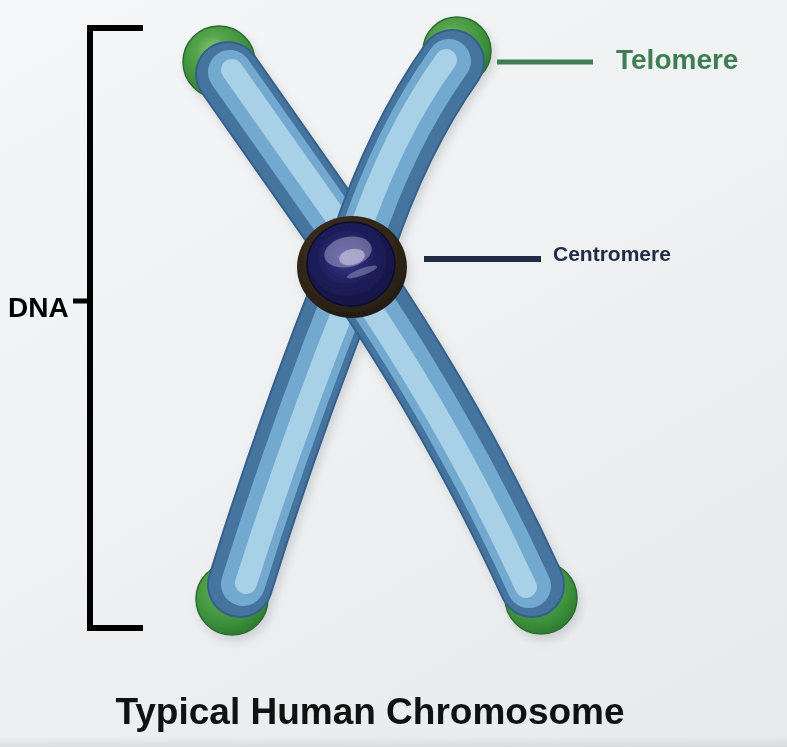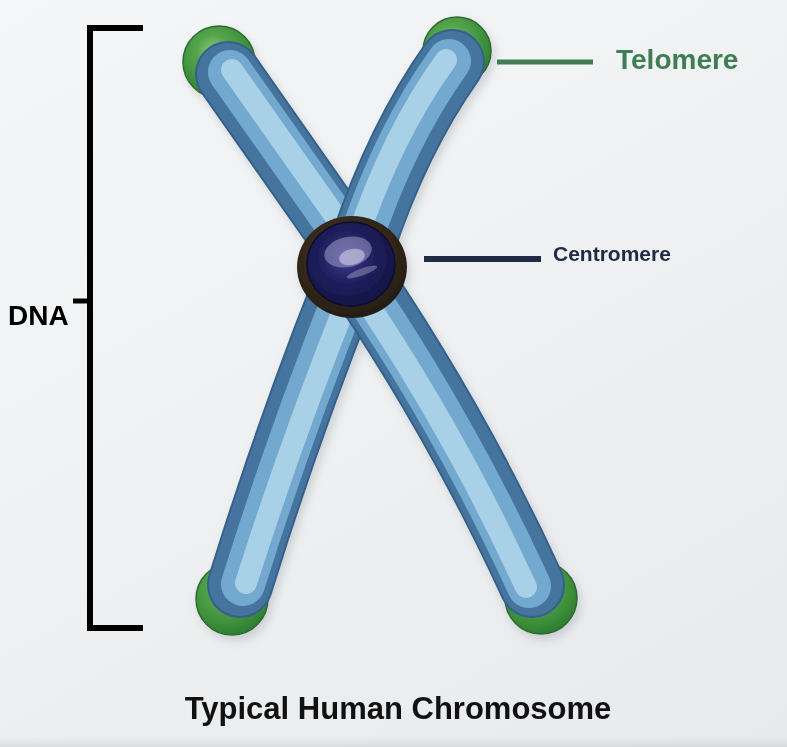--- a/index.html
+++ b/index.html
@@ -12,28 +12,27 @@
   }
   .stage svg{position:absolute;left:0;top:0;}
   .label{
     position:absolute;
     font-weight:bold;
     white-space:nowrap;
     letter-spacing:0px;
   }
   .label-telomere{left:616px;top:44px;font-size:28px;color:#3e7e52;}
   .label-centromere{left:553px;top:242px;font-size:21px;color:#222b45;}
-  .label-dna{left:8px;top:300px;font-size:28px;color:#000000;}
+  .label-dna{left:8px;top:292px;font-size:28px;color:#000000;}
   .diagram-title{
     position:absolute;
     left:370px;top:691px;
     transform:translateX(-50%);
-    font-size:31px;font-weight:bold;color:#111111;
+    font-size:37px;font-weight:bold;color:#111111;
     white-space:nowrap;
-    margin-left:28px;
   }
   .bottom-edge{
     position:absolute;left:0;bottom:0;width:100%;height:10px;
     background:linear-gradient(180deg,rgba(205,208,211,0) 0%,rgba(203,206,209,0.55) 100%);
     pointer-events:none;
   }
 </style>
 </head>
 <body>
 

